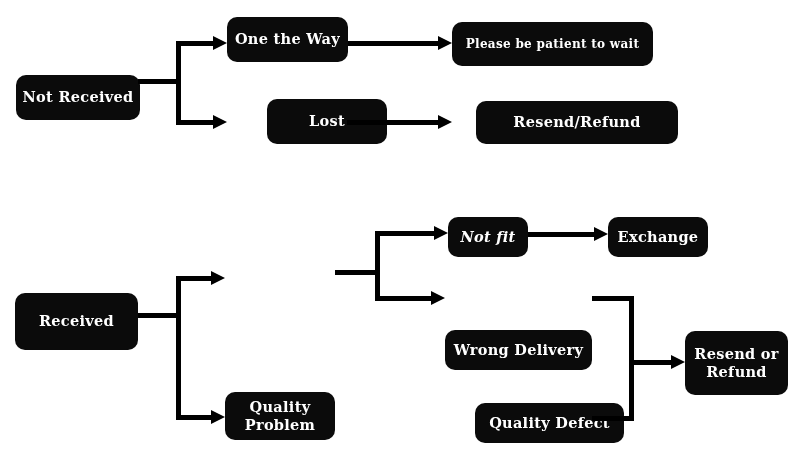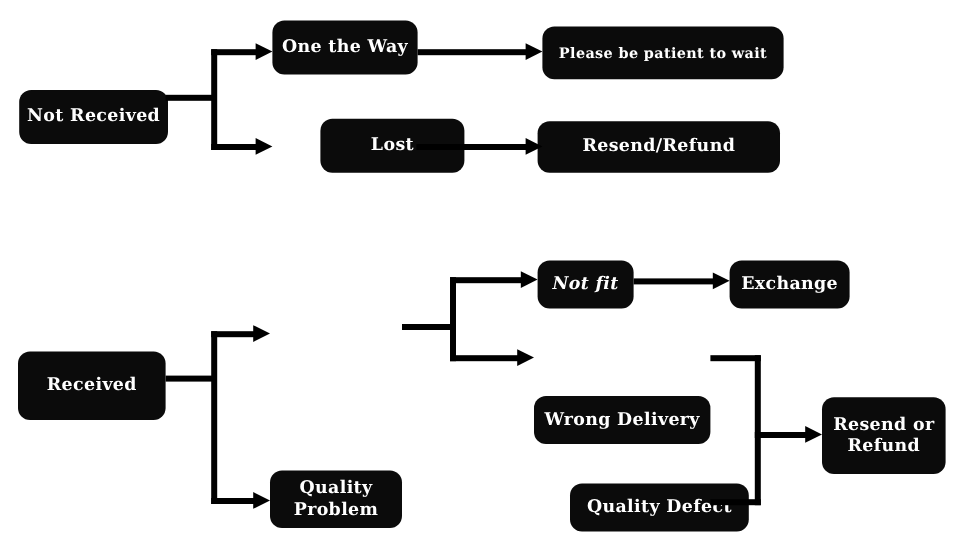--- a/index.html
+++ b/index.html
@@ -38,21 +38,21 @@
     border-top: 7px solid transparent;
     border-bottom: 7px solid transparent;
     border-left: 14px solid #000000;
   }
 
   
   #n-not-received       { left: 16px;  top: 75px;  width: 124px; height: 45px; }
   #n-one-the-way        { left: 227px; top: 17px;  width: 121px; height: 45px; }
   #n-lost               { left: 227px; top: 99px;  width: 120px; height: 45px; margin-left: 40px; }
   #n-please-wait        { left: 452px; top: 22px;  width: 201px; height: 44px; font-size: 12px; }
-  #n-resend-refund      { left: 448px; top: 101px; width: 202px; height: 43px; }
+  #n-resend-refund      { left: 476px; top: 101px; width: 202px; height: 43px; }
   #n-received           { left: 15px;  top: 293px; width: 123px; height: 57px; }
   #n-not-quality        { left: 225px; top: 247px; width: 110px; height: 50px; }
   #n-quality-problem    { left: 225px; top: 392px; width: 110px; height: 48px; }
   #n-not-fit            { left: 448px; top: 217px; width: 80px;  height: 36px; font-style: italic; }
   #n-exchange           { left: 608px; top: 217px; width: 100px; height: 36px; }
   #n-wrong-delivery     { left: 445px; top: 282px; width: 147px; height: 34px; margin-top: 48px; }
   #n-quality-defect     { left: 443px; top: 403px; width: 149px; height: 34px; margin-left: 32px; }
   #n-resend-or-refund   { left: 685px; top: 331px; width: 103px; height: 64px; }
 
   

